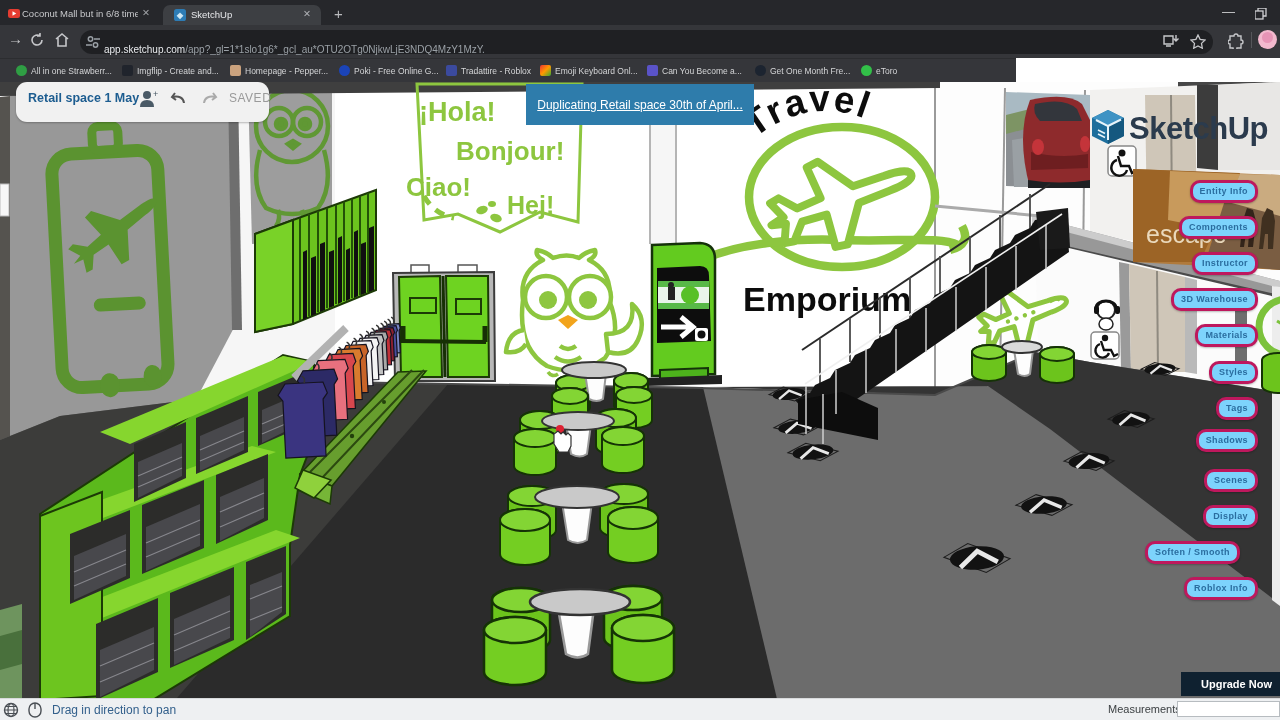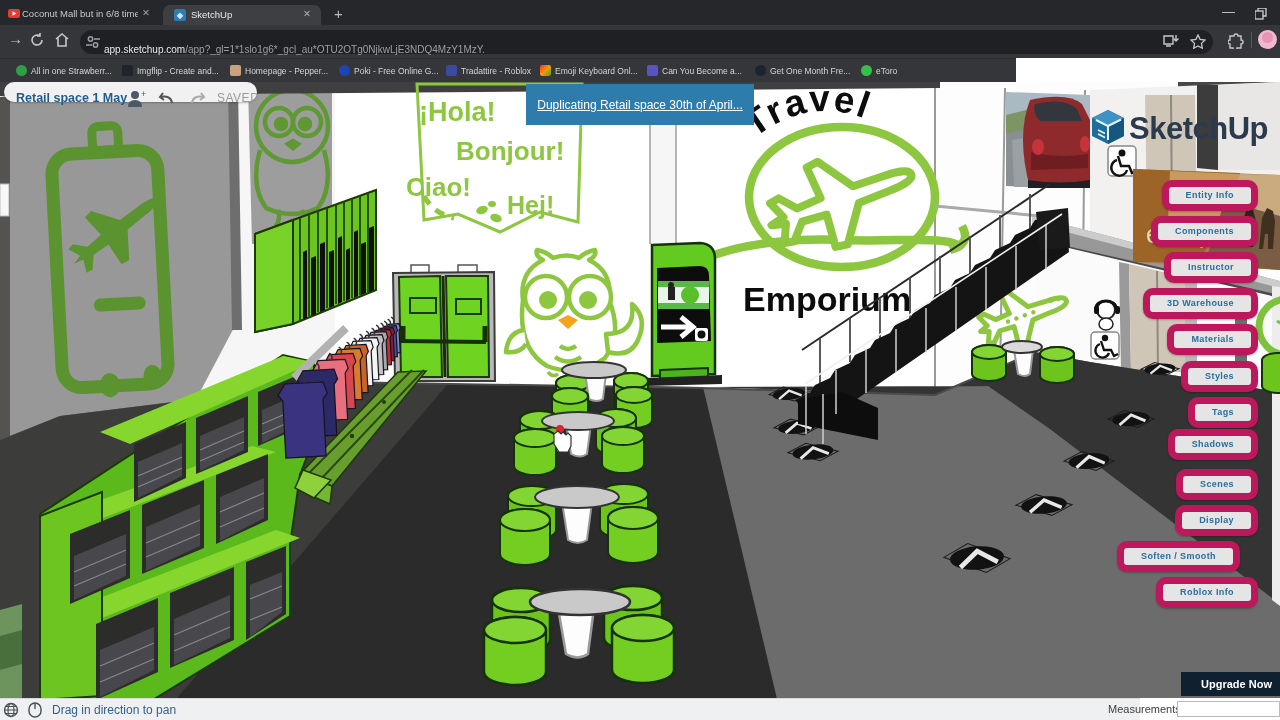--- a/index.html
+++ b/index.html
@@ -13,34 +13,34 @@
     border-radius:7px 7px 0 0;color:#e8e9ec;white-space:nowrap;}
   #addrbar{position:absolute;left:0;top:25px;width:1280px;height:33px;background:#35363a;}
   #urlpill{position:absolute;left:80px;top:5px;width:1133px;height:24px;background:#1f2023;border-radius:12px;}
   #bookmarks{position:absolute;left:0;top:58px;width:1016px;height:24px;background:#35363a;
     border-top:1px solid #2c2d30;box-sizing:border-box;}
   .bk{position:absolute;top:6px;height:12px;color:#d5d6d8;font-size:8.5px;white-space:nowrap;}
   .bkic{display:inline-block;width:11px;height:11px;border-radius:2px;vertical-align:-2.5px;margin-right:4px;}
   .navic{position:absolute;top:5px;color:#c6c7ca;font-size:15px;}
   
   #app{position:absolute;left:0;top:82px;width:1280px;height:616px;background:#fff;}
-  #toolbar{position:absolute;left:4px;top:0;width:253px;height:20px;background:#f1f1f1;
+  #toolbar{position:absolute;left:16px;top:0;width:253px;height:40px;background:#f1f1f1;
     box-shadow:0 1px 2px rgba(0,0,0,.25);border-radius:11px;}
   #tbtitle{position:absolute;left:12px;top:9px;font-size:12.5px;font-weight:bold;color:#1d5d90;}
   #saved{position:absolute;left:213px;top:9px;font-size:12px;font-weight:normal;color:#9a9a9a;letter-spacing:.5px;}
   #toast{position:absolute;left:526px;top:2px;width:228px;height:41px;background:#2e7cab;
     color:#fff;font-size:12px;display:flex;align-items:center;justify-content:center;text-decoration:underline;}
-  .pill{position:absolute;height:17px;line-height:17px;padding:0 17px;background:#e5e5e5;
-    border:7px solid #be185d;border-radius:10px;color:#2a6d9f;font-size:9px;font-weight:bold;
+  .pill{position:absolute;height:17px;line-height:17px;padding:0 7px;background:#7dd3fc;
+    border:3px solid #be185d;border-radius:10px;color:#2a6d9f;font-size:9px;font-weight:bold;
     box-shadow:0 1px 2px rgba(0,0,0,.25);white-space:nowrap;letter-spacing:.4px;}
   #upgrade{position:absolute;left:1181px;top:590px;width:99px;height:24px;background:#0f2130;
     color:#fff;font-size:11px;font-weight:bold;text-align:right;line-height:24px;padding-right:8px;box-sizing:border-box;}
   #sulogo{position:absolute;left:1088px;top:24px;width:190px;height:46px;}
   
-  #statusbar{position:absolute;left:0;top:698px;width:1140px;height:22px;background:#eef0f2;
+  #statusbar{position:absolute;left:0;top:698px;width:1280px;height:22px;background:#eef0f2;
     border-top:1px solid #d8dadc;box-sizing:border-box;color:#33608c;font-size:12px;}
   #measure{position:absolute;left:1177px;top:2px;width:103px;height:16px;background:#fff;
     border:1px solid #b7bcc0;box-sizing:border-box;}
 </style>
 </head>
 <body>
 <div id="page">
 
   <div id="app">
     <svg width="1280" height="616" viewBox="0 82 1280 616" preserveAspectRatio="none" style="position:absolute;left:0;top:0">

